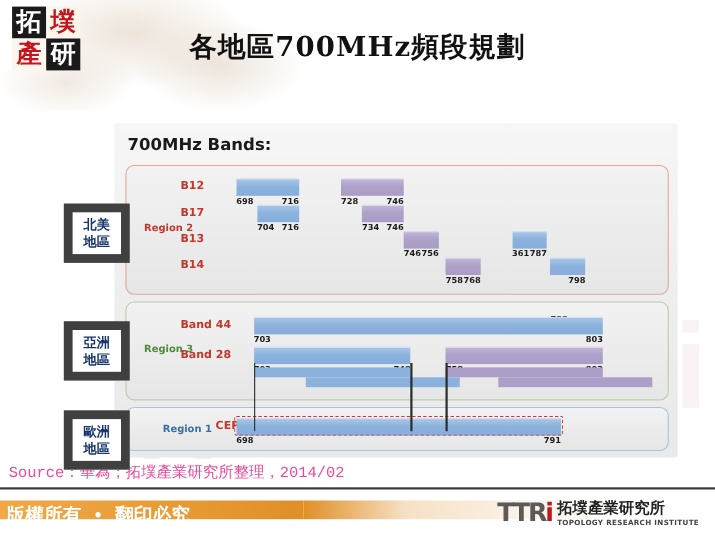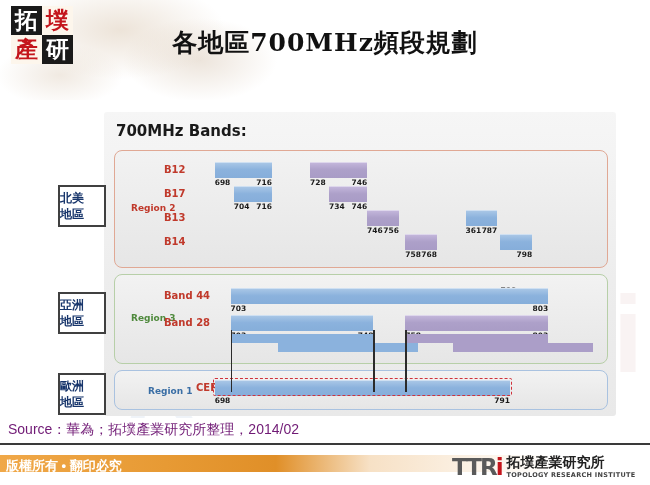--- a/index.html
+++ b/index.html
@@ -108,43 +108,43 @@
 
   
   .step{position:absolute;}
   .step.blue{background:#8bb2dd;}
   .step.purple{background:#ab9ec8;}
   .vline{position:absolute;width:1.4px;background:#2b2b2b;z-index:7;}
 
   
   .tag{
     position:absolute;width:44px;
-    border:2px solid #404040;background:#ffffff;
+    border:8px solid #404040;background:#ffffff;
     color:#17356b;font-size:12px;font-weight:700;line-height:16px;
-    font-family:"DejaVu Sans",sans-serif;
+    text-align:center;font-family:"DejaVu Sans",sans-serif;
     padding:3px 0;z-index:7;
   }
   #tag-na{left:58px;top:185px;}
   #tag-as{left:58px;top:292px;}
   #tag-eu{left:58px;top:373px;}
 
   
   .src-line{position:absolute;left:0;top:443px;width:650px;height:1.5px;background:#3a3a3a;z-index:6;}
   .source{
-    position:absolute;left:8px;top:421px;font-size:14px;color:#701a75;
-    font-family:Liberation Sans, sans-serif;z-index:6;
+    position:absolute;left:8px;top:421px;font-size:14px;color:#ec4899;
+    font-family:Liberation Mono, monospace;z-index:6;
   }
   .copybar{
     position:absolute;left:0;top:455px;width:276px;height:17px;
     background:linear-gradient(90deg,#f0a848 0%,#e79a34 60%,#e08f28 100%);
     z-index:5;
   }
   .copybar span{
-    position:absolute;left:6px;top:2px;font-size:13px;color:#ffffff;font-weight:700;
-    font-family:Liberation Sans, sans-serif;
+    position:absolute;left:6px;top:2px;font-size:17px;color:#ffffff;font-weight:700;
+    font-family:Liberation Mono, monospace;
   }
   .copyfade{
     position:absolute;left:276px;top:455px;width:374px;height:17px;
     background:linear-gradient(90deg,#e08f28 0%,rgba(240,200,150,.55) 25%,rgba(255,255,255,0) 75%);
     z-index:4;
   }
   .tri{position:absolute;left:452px;top:455px;z-index:6;display:flex;align-items:center;}
   .tri-mark{
     font-size:23px;font-weight:700;color:#5a5a5a;letter-spacing:-2px;
     font-family:"DejaVu Sans",sans-serif;line-height:1;

